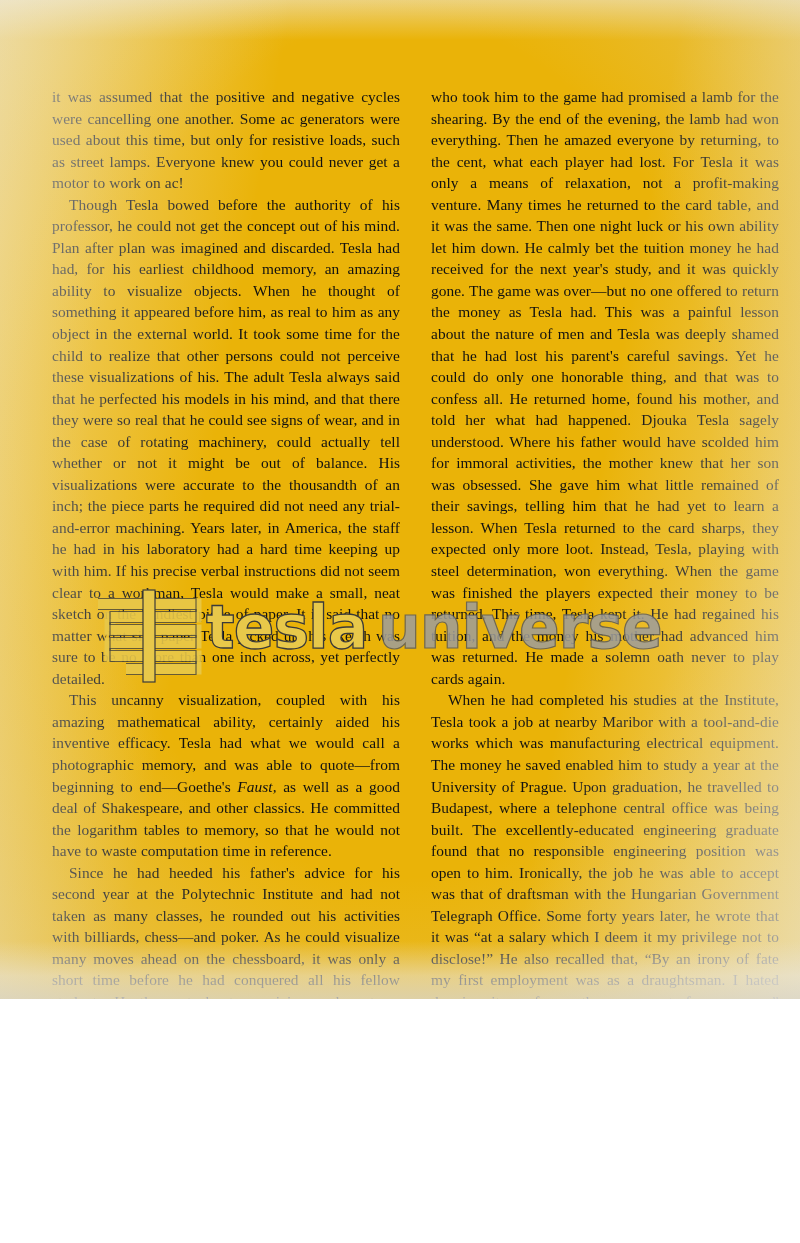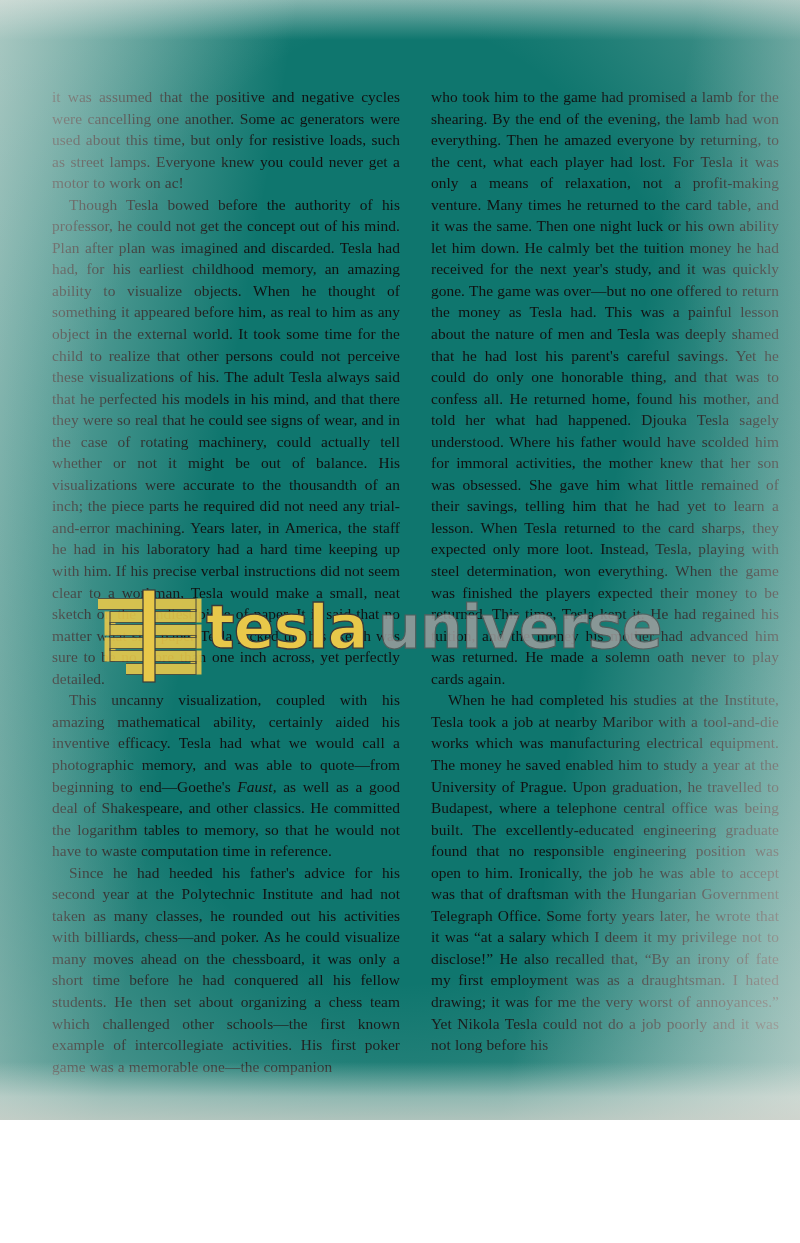--- a/index.html
+++ b/index.html
@@ -3,22 +3,22 @@
 <meta charset="utf-8">
 <style>
   html, body {
     margin: 0;
     padding: 0;
     background: #ffffff;
   }
   .page {
     position: relative;
     width: 800px;
-    height: 1120px;
-    background: #0f766e;
+    height: 999px;
+    background: #eab308;
     overflow: hidden;
     font-family: "Liberation Serif", "DejaVu Serif", serif;
     color: #111111;
   }
   
   .paper-grain {
     position: absolute;
     inset: 0;
     pointer-events: none;
     background:

